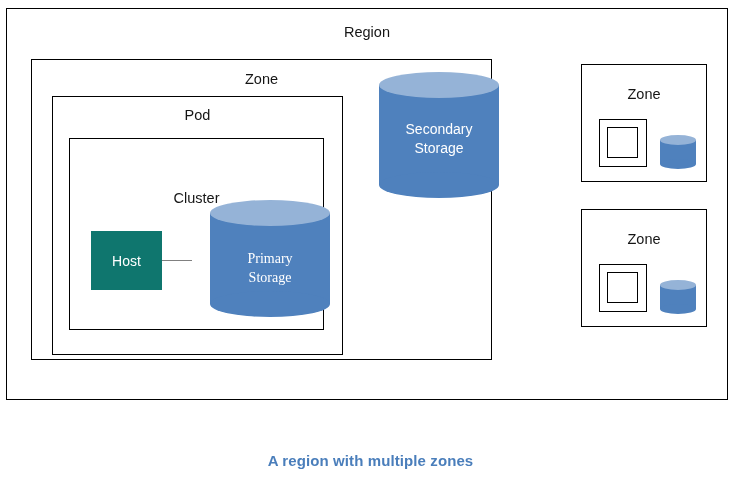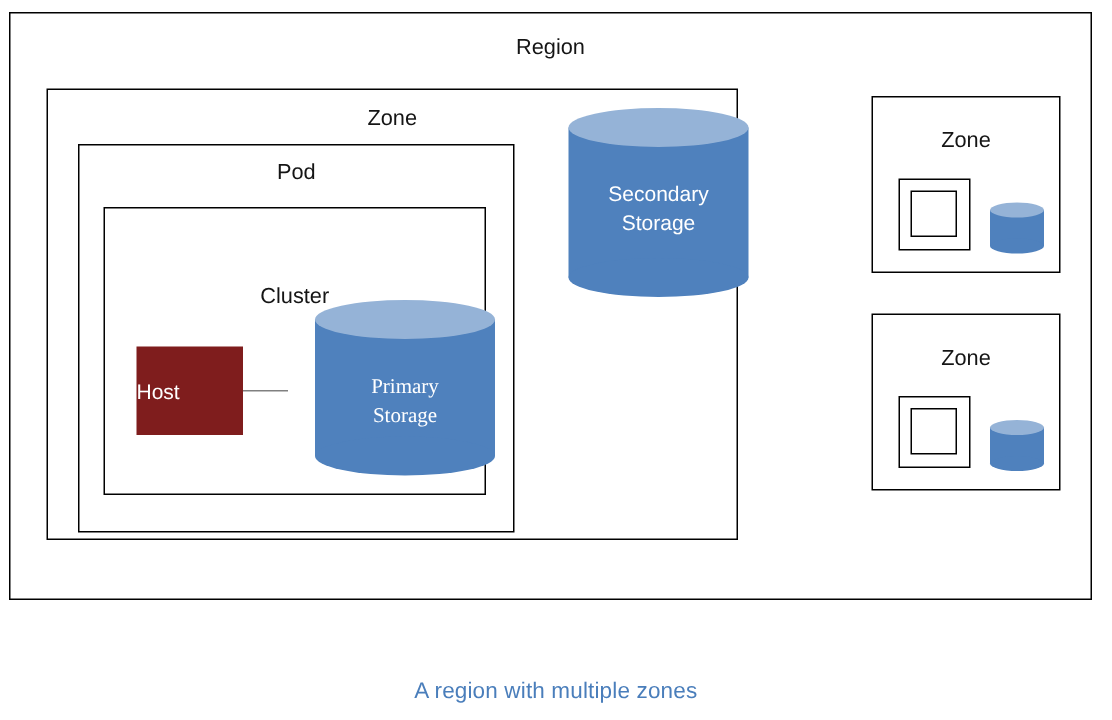--- a/index.html
+++ b/index.html
@@ -43,24 +43,24 @@
   #pod-box   { left: 52px; top: 96px;  width: 291px; height: 259px; }
   #pod-label { top: 11px; text-align: center; }
   
   #cluster-box   { left: 69px; top: 138px; width: 255px; height: 192px; }
   #cluster-label { top: 22px; margin-top: 30px; }
 
   
   .host-rect {
     position: absolute;
     box-sizing: border-box;
-    background: #7f1d1d;
+    background: #0f766e;
     display: flex;
     align-items: center;
-    justify-content: flex-start;
+    justify-content: center;
     color: #ffffff;
     font-size: 14px;
   }
   #host-rect { left: 91px; top: 231px; width: 71px; height: 59px; }
 
   
   .connector {
     position: absolute;
     background: #808080;
     height: 1px;
@@ -128,21 +128,21 @@
   .mini-cyl { position: absolute; }
 
   
   #caption {
     position: absolute;
     left: 0;
     top: 452px;
     width: 741px;
     text-align: center;
     color: #4A7EBB;
-    font-weight: normal;
+    font-weight: bold;
     font-size: 15px;
     letter-spacing: 0.1px;
   }
 </style>
 </head>
 <body>
 
 <div id="canvas">
 
   <div class="box" id="region-box">

